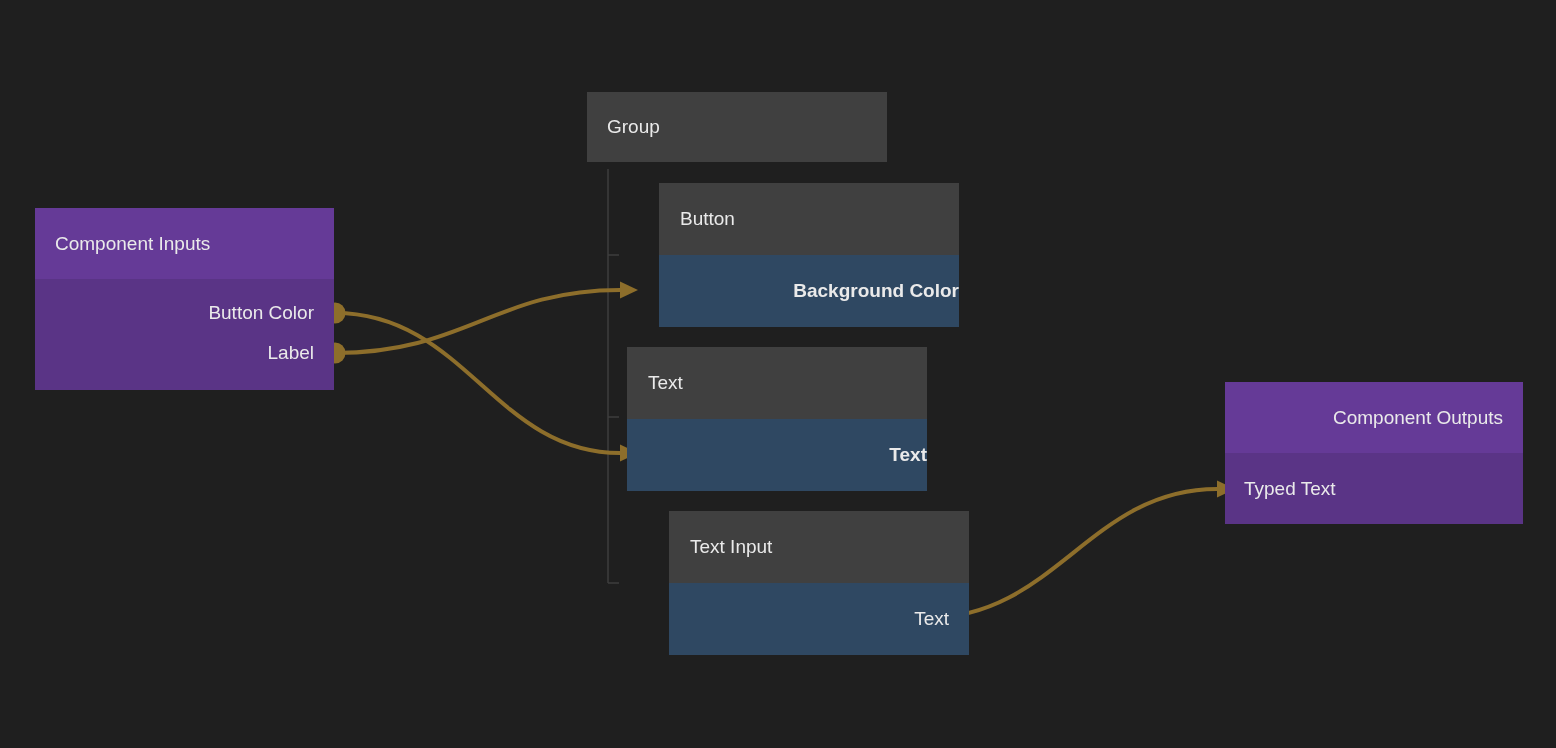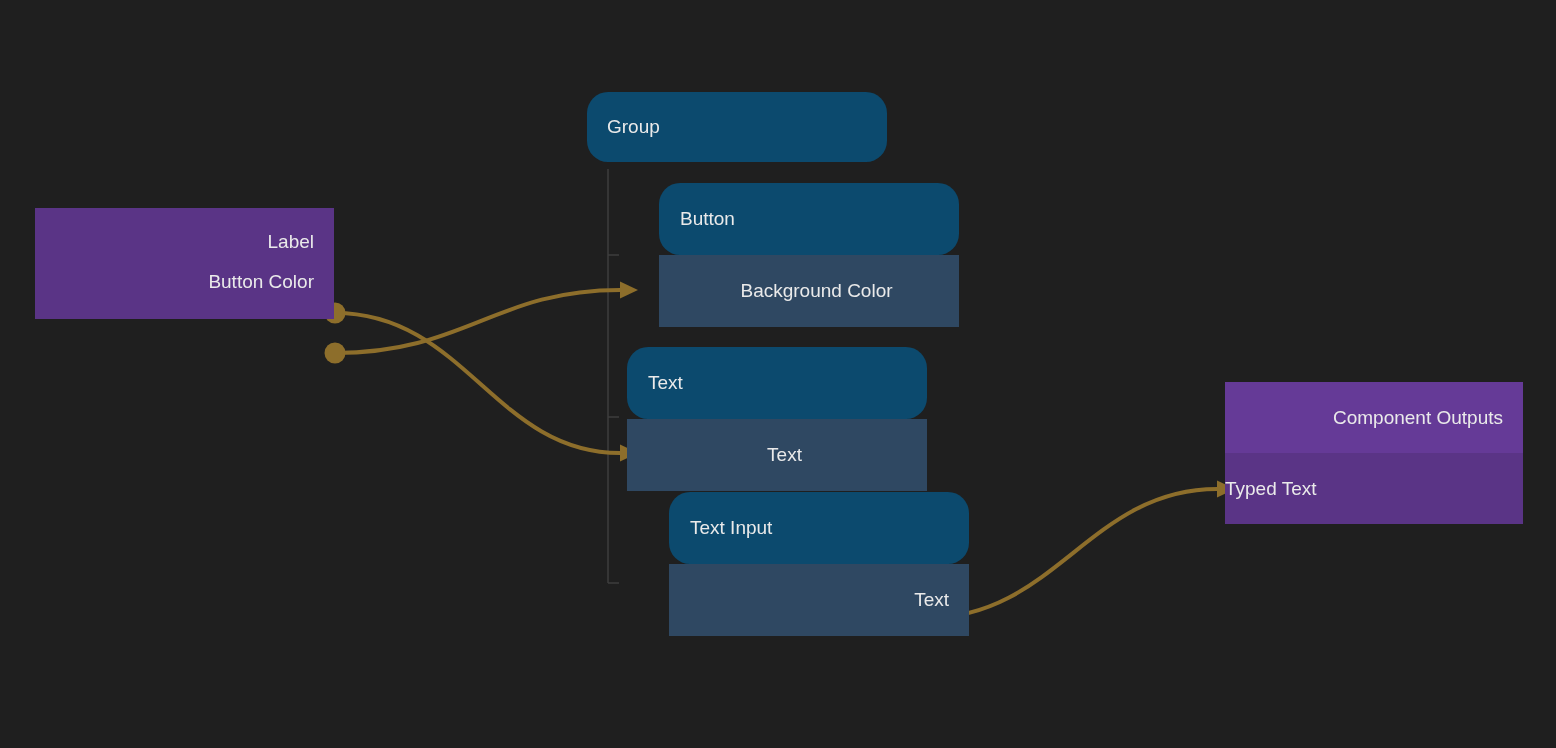--- a/index.html
+++ b/index.html
@@ -27,57 +27,57 @@
   .node-header {
     display: flex; align-items: center;
     padding: 0 20px;
     box-sizing: border-box;
     white-space: nowrap;
   }
   
   .purple .node-header { background: #653a97; }
   .purple .node-body   { background: #5a3486; }
   
-  .blue .node-header { background: #0c4a6e; border-radius: 21px; }
+  .blue .node-header { background: #404040; }
   .blue .node-body   { background: #2f4862; }
 
   .node-body { box-sizing: border-box; }
 
   .port-row {
     height: 40px;
     display: flex; align-items: center;
     box-sizing: border-box;
     white-space: nowrap;
   }
   .port-row.right { justify-content: flex-end; padding-right: 20px; }
-  .port-row.left  { justify-content: center; padding-left: 15px; }
+  .port-row.left  { justify-content: flex-end; padding-left: 15px; font-weight: bold; }
 
   
   #node-component-inputs { left: 35px; top: 208px; width: 299px; height: 182px; }
   #node-component-inputs .node-header { height: 71px; }
   #node-component-inputs .node-body { height: 111px; padding-top: 14px; }
 
   
   #node-group { left: 587px; top: 92px; width: 300px; height: 70px; }
   #node-group .node-header { height: 70px; }
 
   
   .child-node { width: 300px; }
   .child-node .node-header { height: 72px; padding-left: 21px; }
   .child-node .node-body { height: 72px; display: flex; align-items: center; }
   #node-button     { left: 627px; top: 183px; margin-left: 32px; }
   #node-text       { left: 627px; top: 347px; }
-  #node-text-input { left: 627px; top: 492px; padding-left: 42px; }
+  #node-text-input { left: 627px; top: 511px; padding-left: 42px; }
   .child-node .node-body .port-row { height: 72px; width: 100%; }
 
   
   #node-component-outputs { left: 1225px; top: 382px; width: 298px; height: 142px; }
   #node-component-outputs .node-header { height: 71px; padding-left: 19px; justify-content: flex-end; }
   #node-component-outputs .node-body { height: 71px; display: flex; align-items: center; }
-  #node-component-outputs .port-row { height: 87px; width: 100%; }
+  #node-component-outputs .port-row { height: 87px; width: 100%; padding-left: 19px; }
 </style>
 </head>
 <body>
 
 <div class="canvas">
 
   <svg class="wires" viewBox="0 0 1556 748">
 
     <path d="M608 169 V583 M608 255 h11 M608 417 h11 M608 583 h11" fill="none" stroke="#3e3e3e" stroke-width="1.5"></path>
 
@@ -89,26 +89,29 @@
 
     <path d="M927 618 C1055 618 1090 489 1217 489" fill="none" stroke="#8d6e2b" stroke-width="4"></path>
     <polygon points="1217,480.5 1235,489 1217,497.5" fill="#8d6e2b"></polygon>
 
     <circle cx="335" cy="313" r="10.5" fill="#8d6e2b"></circle>
     <circle cx="335" cy="353" r="10.5" fill="#8d6e2b"></circle>
     <circle cx="927" cy="618" r="10.5" fill="#8d6e2b"></circle>
   </svg>
 
   <div class="node purple" id="node-component-inputs">
+    <div class="node-header">
+      <span>Component Inputs</span>
+    </div>
     <div class="node-body">
       <div class="port-row right">
-        <span>Label</span>
+        <span>Button Color</span>
       </div>
       <div class="port-row right">
-        <span>Button Color</span>
+        <span>Label</span>
       </div>
     </div>
   </div>
 
   <div class="node blue" id="node-group">
     <div class="node-header">
       <span>Group</span>
     </div>
   </div>
 

